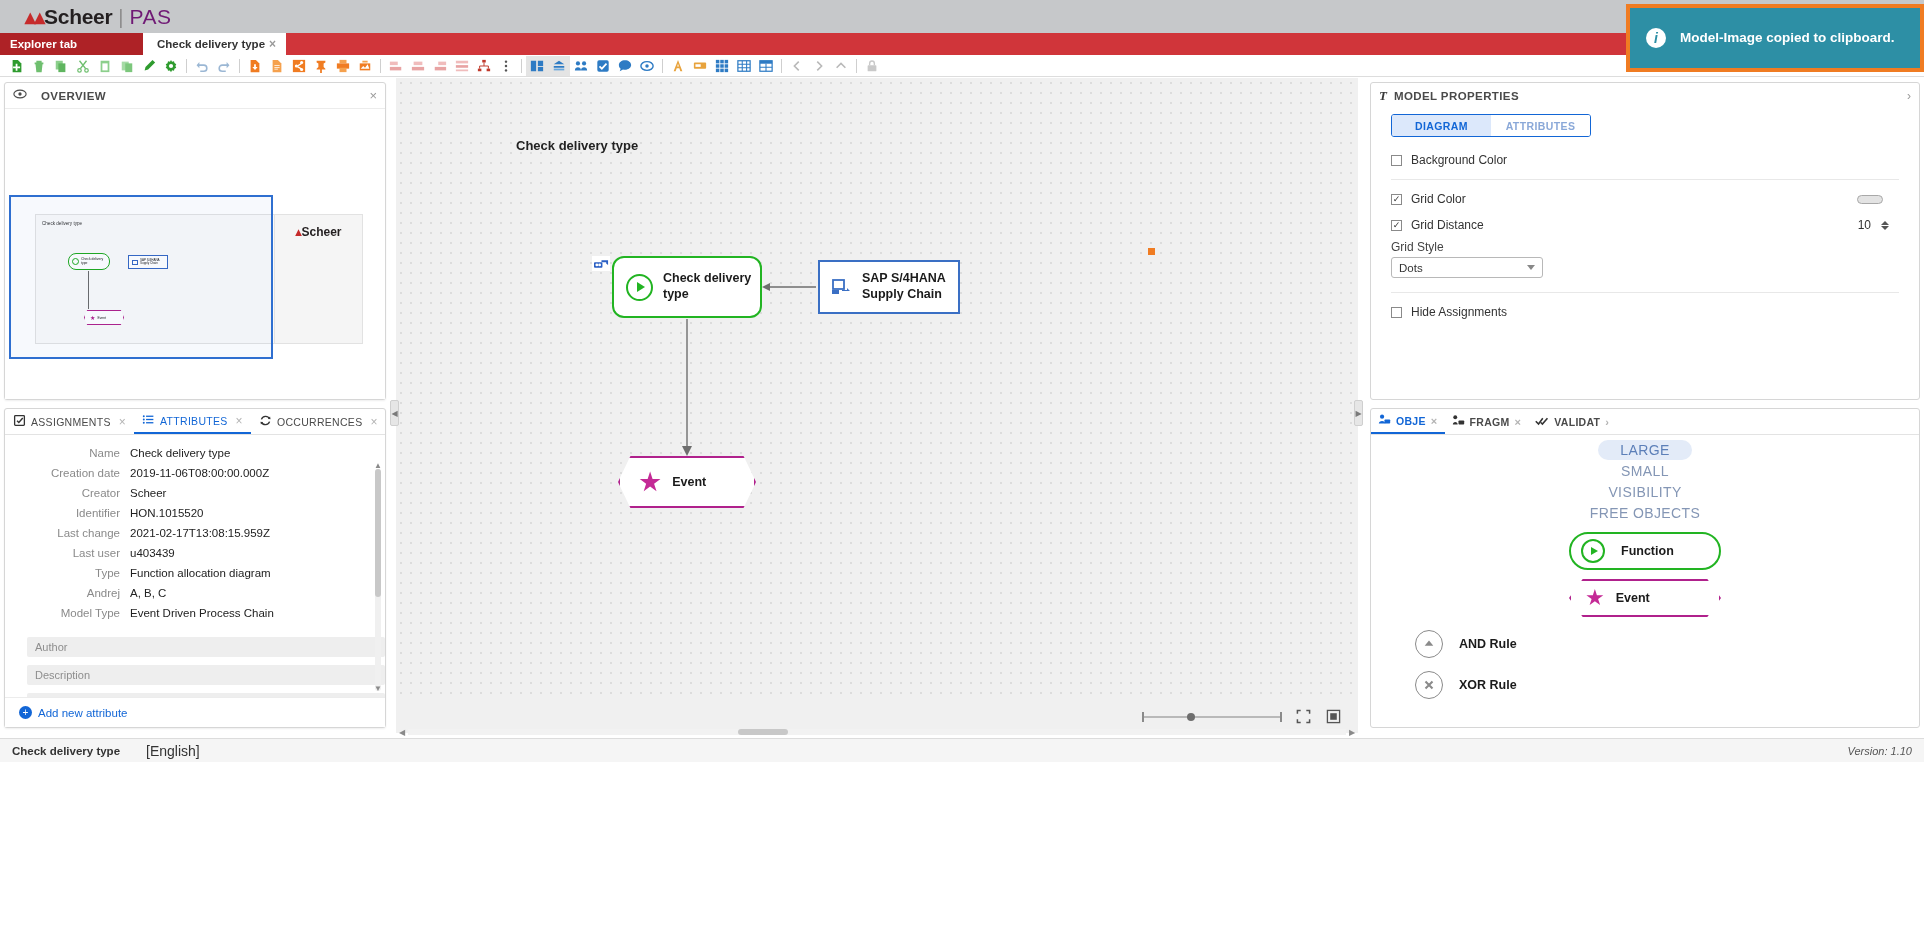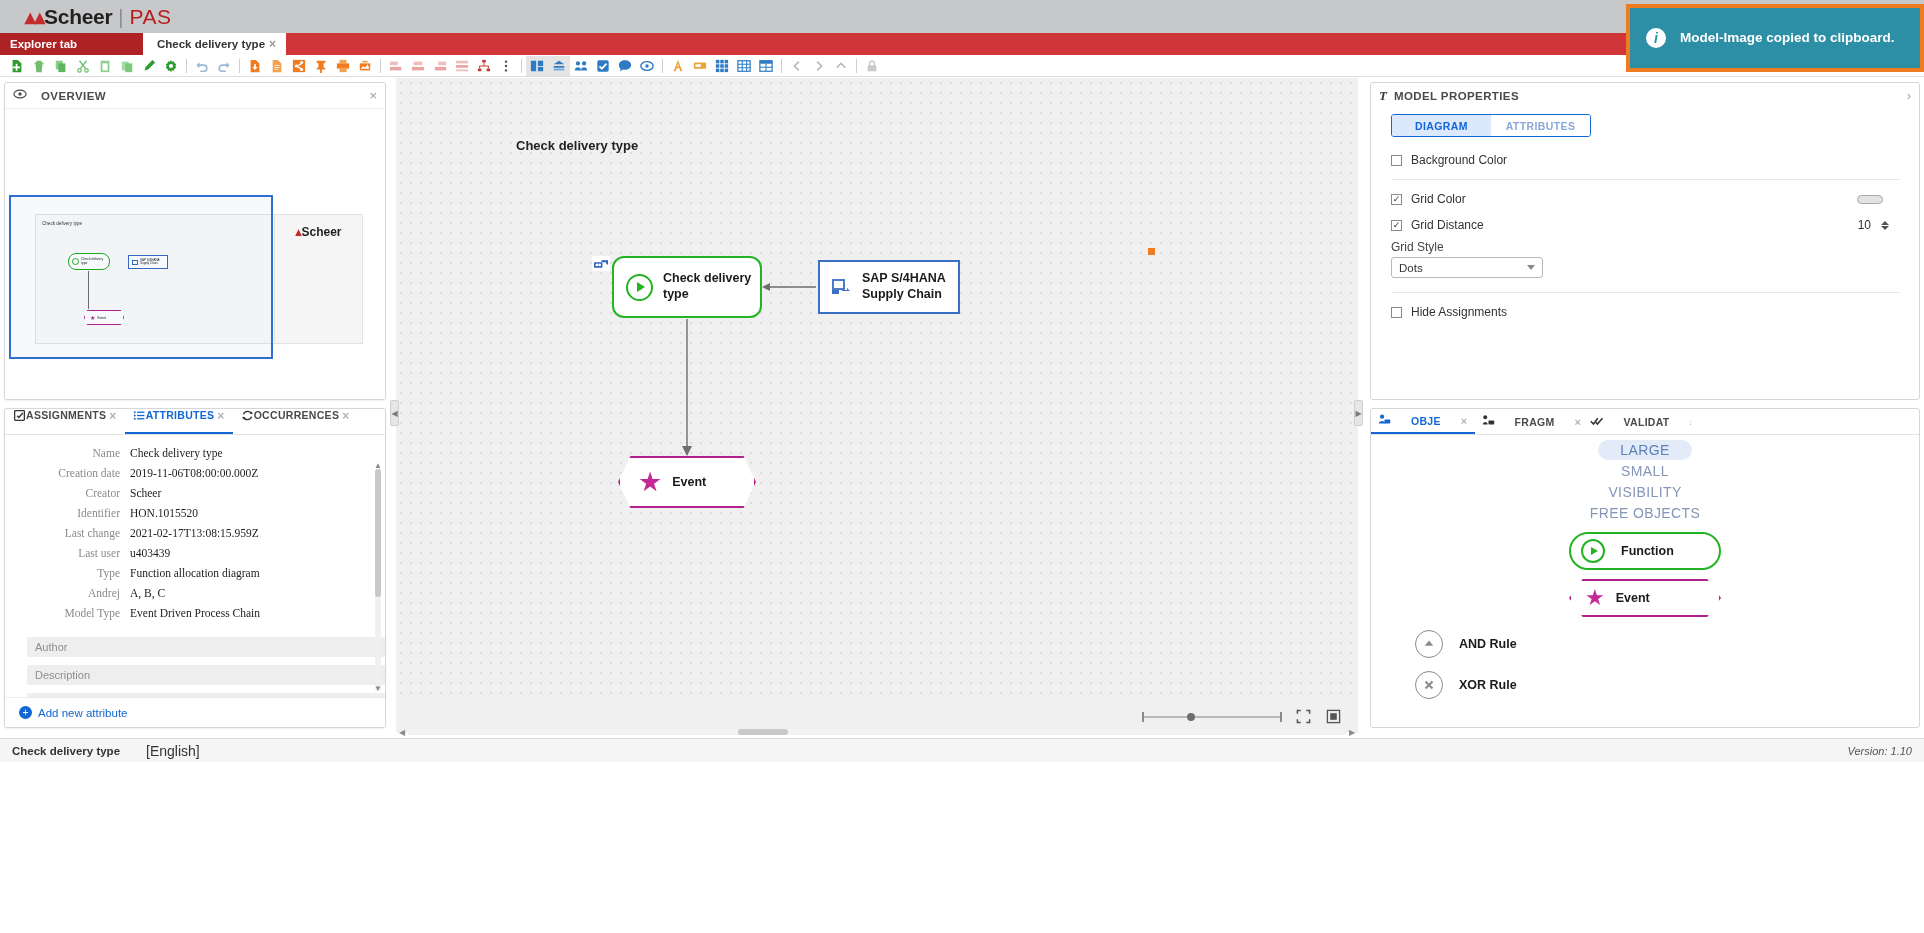--- a/index.html
+++ b/index.html
@@ -15,21 +15,21 @@
     position: absolute; left: 0; top: 0; width: 1924px; height: 33px;
     background: #c6c8ca;
     display: flex; align-items: center;
   }
   .logo { margin-left: 25px; display: flex; align-items: baseline; }
   .logo-mark {
     font-size: 21px; font-weight: bold; color: #c62b2b; letter-spacing: -1px;
   }
   .logo-scheer { font-size: 21px; font-weight: bold; color: #231f20; letter-spacing: -.3px;}
   .logo-sep { font-size: 20px; color: #8c8c8c; margin: 0 6px; font-weight: 300;}
-  .logo-pas { font-size: 21px; color: #b91c1c; font-weight: 400; letter-spacing: .5px;}
+  .logo-pas { font-size: 21px; color: #701a75; font-weight: 400; letter-spacing: .5px;}
 
   
   .tabstrip {
     position: absolute; left: 0; top: 33px; width: 1924px; height: 22px;
     background: #d0353a;
   }
   .tab {
     position: absolute; top: 0; height: 22px;
     display: flex; align-items: center;
     font-size: 11.5px; font-weight: bold;
@@ -133,27 +133,27 @@
   }
   .ov-viewport {
     position:absolute; left:4px; top:86px; width:264px; height:164px;
     border: 2px solid #2f6fd0; background: rgba(47,111,208,.04);
   }
 
   
   .attr-panel { position:absolute; left:4px; top:330px; width:382px; height:320px; }
   .tabrow { height: 26px; display:flex; align-items:stretch; border-bottom:1px solid #e3e3e3; }
   .ltab {
-    display:flex; align-items:flex-start; padding: 0 8px; cursor:pointer;
-    font-size: 10.5px; font-weight: bold; letter-spacing:.3px; color:#4a4a4a;
+    display:flex; align-items:center; gap:5px; padding: 0 8px; cursor:pointer;
+    font-size: 10.5px; font-weight: normal; letter-spacing:.3px; color:#4a4a4a;
   }
   .ltab.active { color:#1266d6; border-bottom: 2px solid #1266d6; }
   .ltab-x { color:#b3b3b3; font-size:12px; margin-left:3px;}
   .attr-body { position:relative; height: 262px; overflow:hidden; padding-top:12px;}
-  .attr-row { display:flex; margin-bottom: 8px; font-size: 11.5px; font-family: Liberation Serif, serif; }
+  .attr-row { display:flex; margin-bottom: 8px; font-size: 11.5px; }
   .attr-label {
     width: 125px; text-align:right; color:#8a8a8a; padding-right: 10px; flex:none;
   }
   .attr-value { color:#222222; }
   .chiprow { display:flex; gap:8px; padding: 10px 0 0 22px; flex-direction: column; }
   .chip {
     background:#eeeeee; color:#8e8e8e; font-size:11px; padding:4px 8px; border-radius:2px;
     cursor:pointer;
   }
   .addattr {
@@ -291,21 +291,21 @@
     margin-left:20px; margin-top:3px; width:152px;height:21px;
     border:1px solid #b8b8b8;border-radius:3px;background:#fff;
     display:flex;align-items:center;padding:0 7px;font-size:11.5px;color:#333;cursor:pointer;
   }
   .pselect-ar{ margin-left:auto; width:0;height:0;border-left:4px solid transparent;border-right:4px solid transparent;border-top:5px solid #888;}
 
   
   .obj-panel { position:absolute; left:4px; top:330px; width:550px; height:320px;
                background:#fff; border:1px solid #d6d6d6; border-radius:3px;}
   .obj-tabs { height:26px; display:flex; align-items:stretch; border-bottom:1px solid #e3e3e3; }
-  .otab { display:flex;align-items:center;gap:20px;padding:0 7px;cursor:pointer;
+  .otab { display:flex;align-items:center;gap:5px;padding:0 7px;cursor:pointer;
           font-size:10.5px;font-weight:bold;letter-spacing:.3px;color:#4a4a4a;max-width:108px;overflow:hidden;}
   .otab.active{ color:#1266d6; border-bottom:2px solid #1266d6;}
   .otab-x{ color:#b3b3b3;font-size:11px;}
   .filters{ padding-top:5px; display:flex;flex-direction:column;align-items:center;gap:1px;}
   .filt{ font-size:14px;color:#8496b5;padding:2px 22px;border-radius:10px;cursor:pointer;letter-spacing:.4px;}
   .filt.on{ background:#e3ebf8; color:#5c7fb8;}
   .pal-fn{
     margin: 9px auto 0 auto; width:152px;height:38px;border:2.5px solid #22b422;border-radius:19px;
     background:#fff;display:flex;align-items:center;gap:16px;padding-left:10px;cursor:grab;
   }

